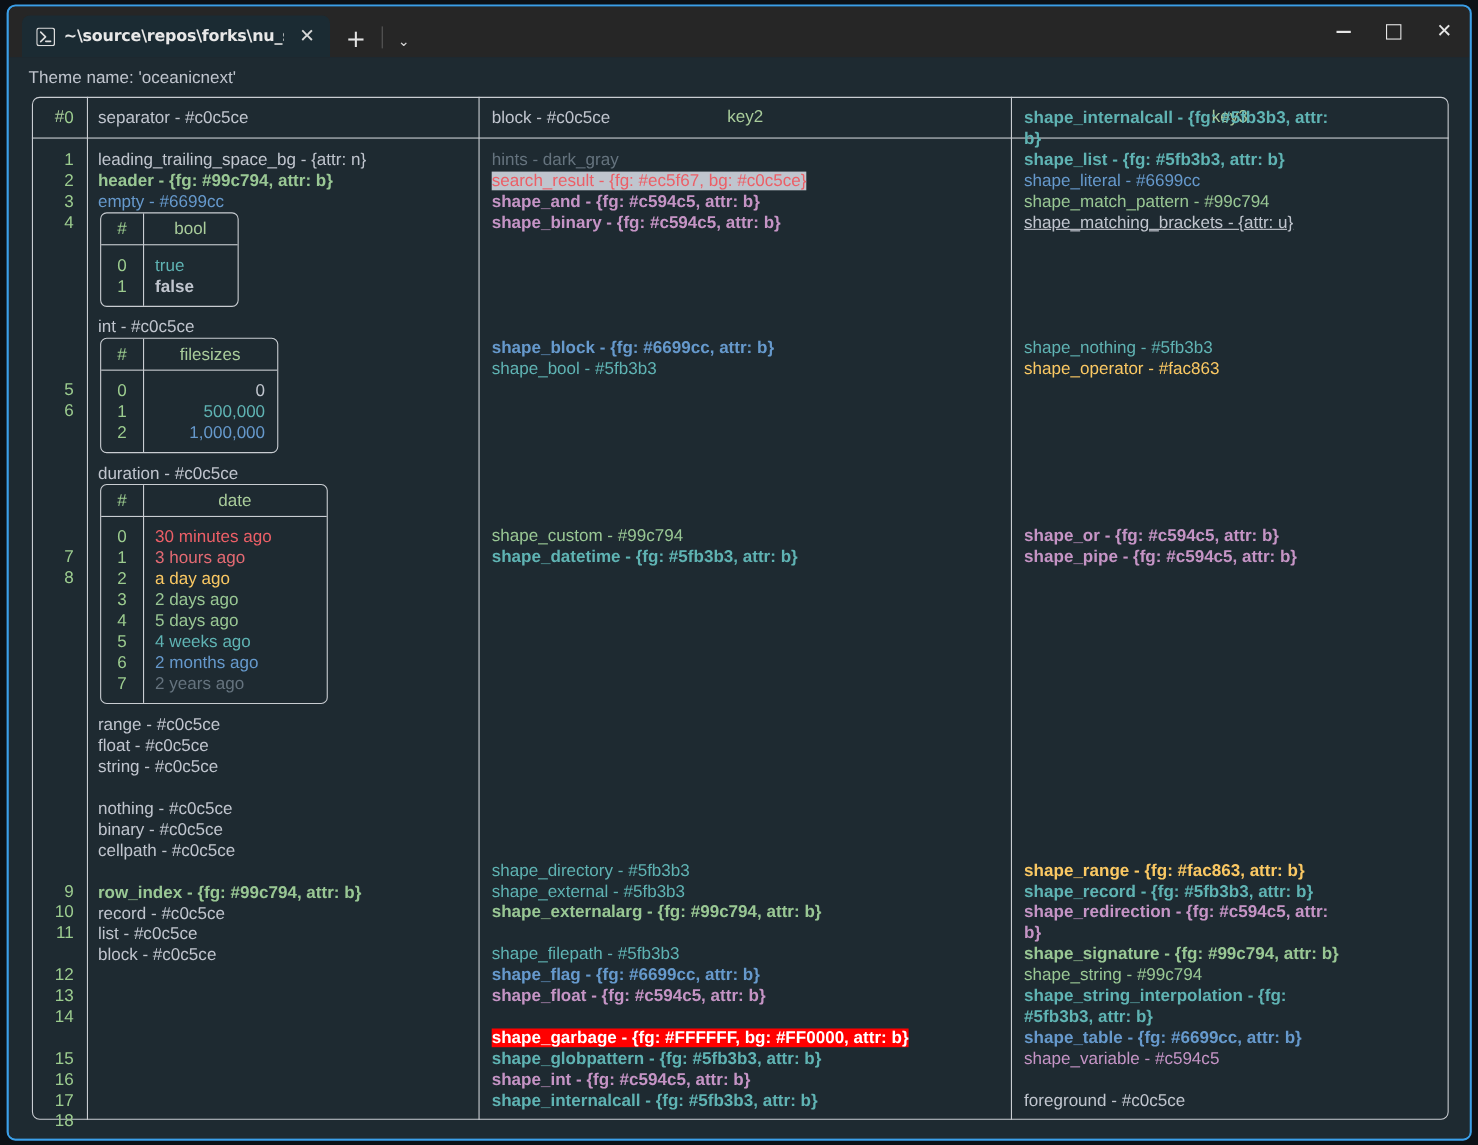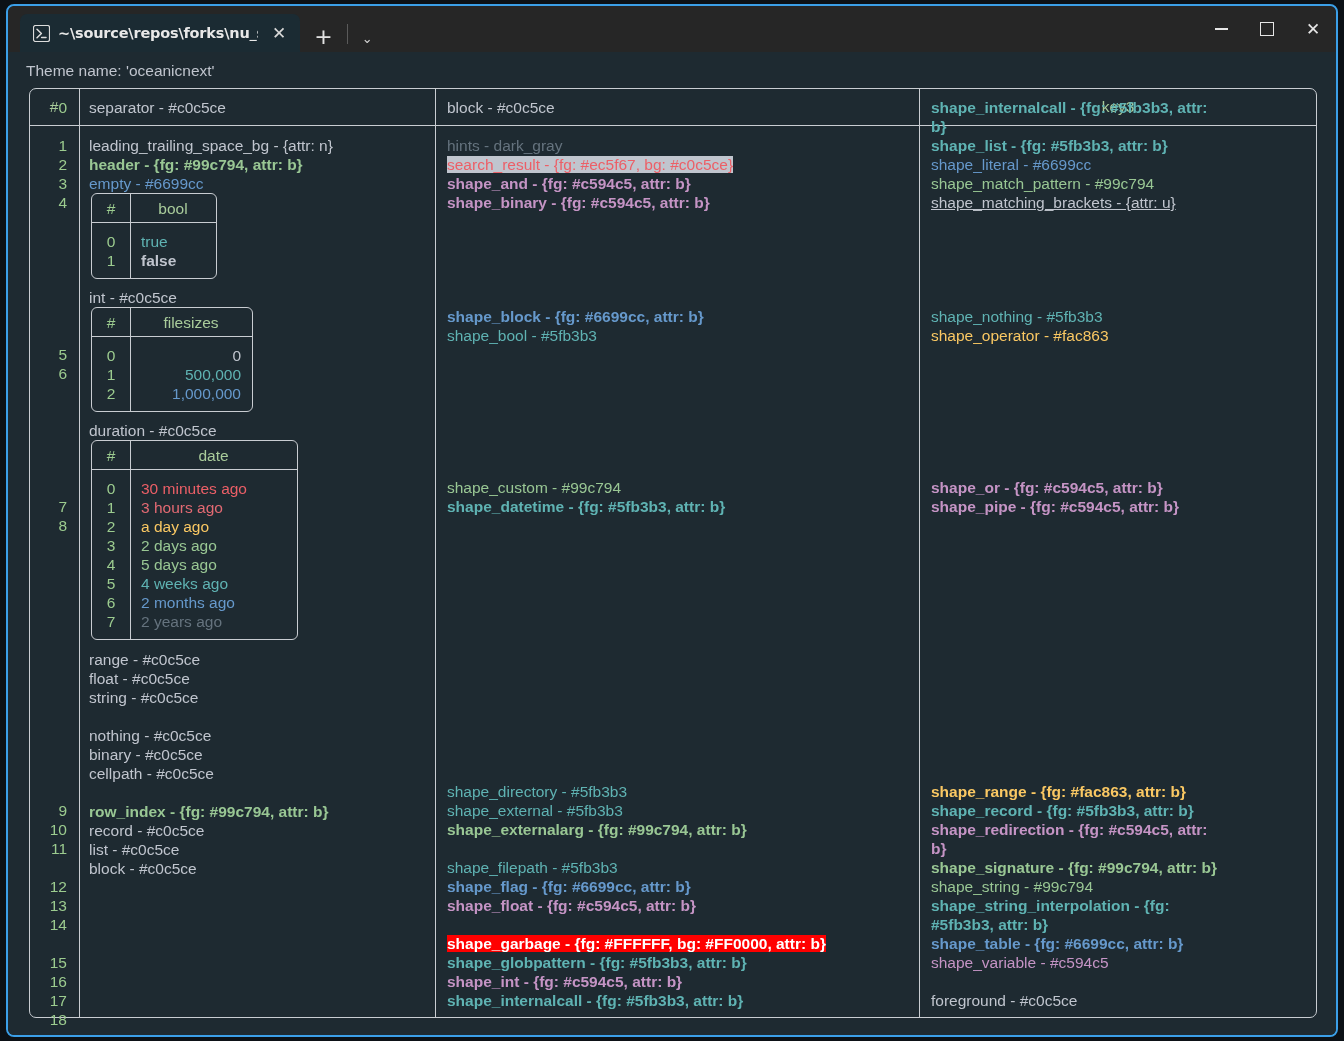--- a/index.html
+++ b/index.html
@@ -222,20 +222,21 @@
     <div class="tbl">
       <div class="tbl-border"></div>
 
       <div class="vline" style="left:50px;"></div>
       <div class="vline" style="left:406px;"></div>
       <div class="vline" style="left:890px;"></div>
 
       <div class="hline" style="top:37px;"></div>
 
       <div class="hdr" style="left:0;width:50px;">#</div>
+      <div class="hdr" style="left:407px;width:483px;">key2</div>
       <div class="hdr" style="left:891px;width:396px;">key3</div>
 
       <div class="colwrap rownum" id="rownums" style="left:0;padding-top:10px;"><div style="padding-right: 12px;">0</div><div style="padding-right: 12px;">&nbsp;</div><div style="padding-right: 12px;">1</div><div style="padding-right: 12px;">2</div><div style="padding-right: 12px;">3</div><div style="padding-right: 12px;">4</div><div style="padding-right: 12px;">&nbsp;</div><div style="padding-right: 12px;">&nbsp;</div><div style="padding-right: 12px;">&nbsp;</div><div style="padding-right: 12px;">&nbsp;</div><div style="padding-right: 12px;">&nbsp;</div><div style="padding-right: 12px;">&nbsp;</div><div style="padding-right: 12px;">&nbsp;</div><div style="padding-right: 12px;">5</div><div style="padding-right: 12px;">6</div><div style="padding-right: 12px;">&nbsp;</div><div style="padding-right: 12px;">&nbsp;</div><div style="padding-right: 12px;">&nbsp;</div><div style="padding-right: 12px;">&nbsp;</div><div style="padding-right: 12px;">&nbsp;</div><div style="padding-right: 12px;">&nbsp;</div><div style="padding-right: 12px;">7</div><div style="padding-right: 12px;">8</div><div style="padding-right: 12px;">&nbsp;</div><div style="padding-right: 12px;">&nbsp;</div><div style="padding-right: 12px;">&nbsp;</div><div style="padding-right: 12px;">&nbsp;</div><div style="padding-right: 12px;">&nbsp;</div><div style="padding-right: 12px;">&nbsp;</div><div style="padding-right: 12px;">&nbsp;</div><div style="padding-right: 12px;">&nbsp;</div><div style="padding-right: 12px;">&nbsp;</div><div style="padding-right: 12px;">&nbsp;</div><div style="padding-right: 12px;">&nbsp;</div><div style="padding-right: 12px;">&nbsp;</div><div style="padding-right: 12px;">&nbsp;</div><div style="padding-right: 12px;">&nbsp;</div><div style="padding-right: 12px;">9</div><div style="padding-right: 12px;">10</div><div style="padding-right: 12px;">11</div><div style="padding-right: 12px;">&nbsp;</div><div style="padding-right: 12px;">12</div><div style="padding-right: 12px;">13</div><div style="padding-right: 12px;">14</div><div style="padding-right: 12px;">&nbsp;</div><div style="padding-right: 12px;">15</div><div style="padding-right: 12px;">16</div><div style="padding-right: 12px;">17</div><div style="padding-right: 12px;">18</div></div>
 
       <div class="colwrap cell" id="col-key1" style="left:60px;width:340px;padding-top:10px;"><div class="ln"><span style="color: rgb(192, 197, 206);">separator - #c0c5ce</span></div><div class="ln"><span style="color: rgb(192, 197, 206);">&nbsp;</span></div><div class="ln"><span style="color: rgb(192, 197, 206);">leading_trailing_space_bg - {attr: n}</span></div><div class="ln"><span style="color: rgb(153, 199, 148); font-weight: bold;">header - {fg: #99c794, attr: b}</span></div><div class="ln"><span style="color: rgb(102, 153, 204);">empty - #6699cc</span></div><div class="subtbl"><div class="srow" style="height: 28px;"><div class="sc-idx subhead">#</div><div class="sc-val subhead" style="width: 64px; text-align: center;">bool</div></div><div class="shdr-line" style="top: 28px;"></div><div style="padding-top: 10px; padding-bottom: 8px;"><div class="srow"><div class="sc-idx">0</div><div class="sc-val" style="width: 64px; text-align: left; color: rgb(95, 179, 179);">true</div></div><div class="srow"><div class="sc-idx">1</div><div class="sc-val" style="width: 64px; text-align: left; color: rgb(192, 197, 206); font-weight: bold;">false</div></div></div><div class="sdiv" style="left: 38px;"></div></div><div style="height: 9px;"></div><div class="ln"><span style="color: rgb(192, 197, 206);">int - #c0c5ce</span></div><div class="subtbl"><div class="srow" style="height: 28px;"><div class="sc-idx subhead">#</div><div class="sc-val subhead" style="width: 100px; text-align: center;">filesizes</div></div><div class="shdr-line" style="top: 28px;"></div><div style="padding-top: 10px; padding-bottom: 8px;"><div class="srow"><div class="sc-idx">0</div><div class="sc-val" style="width: 100px; text-align: right; color: rgb(192, 197, 206);">0</div></div><div class="srow"><div class="sc-idx">1</div><div class="sc-val" style="width: 100px; text-align: right; color: rgb(95, 179, 179);">500,000</div></div><div class="srow"><div class="sc-idx">2</div><div class="sc-val" style="width: 100px; text-align: right; color: rgb(102, 153, 204);">1,000,000</div></div></div><div class="sdiv" style="left: 38px;"></div></div><div style="height: 9px;"></div><div class="ln"><span style="color: rgb(192, 197, 206);">duration - #c0c5ce</span></div><div class="subtbl"><div class="srow" style="height: 28px;"><div class="sc-idx subhead">#</div><div class="sc-val subhead" style="width: 145px; text-align: center;">date</div></div><div class="shdr-line" style="top: 28px;"></div><div style="padding-top: 10px; padding-bottom: 8px;"><div class="srow"><div class="sc-idx">0</div><div class="sc-val" style="width: 145px; text-align: left; color: rgb(236, 95, 103);">30 minutes ago</div></div><div class="srow"><div class="sc-idx">1</div><div class="sc-val" style="width: 145px; text-align: left; color: rgb(227, 106, 115);">3 hours ago</div></div><div class="srow"><div class="sc-idx">2</div><div class="sc-val" style="width: 145px; text-align: left; color: rgb(250, 200, 99);">a day ago</div></div><div class="srow"><div class="sc-idx">3</div><div class="sc-val" style="width: 145px; text-align: left; color: rgb(153, 199, 148);">2 days ago</div></div><div class="srow"><div class="sc-idx">4</div><div class="sc-val" style="width: 145px; text-align: left; color: rgb(153, 199, 148);">5 days ago</div></div><div class="srow"><div class="sc-idx">5</div><div class="sc-val" style="width: 145px; text-align: left; color: rgb(95, 179, 179);">4 weeks ago</div></div><div class="srow"><div class="sc-idx">6</div><div class="sc-val" style="width: 145px; text-align: left; color: rgb(102, 153, 204);">2 months ago</div></div><div class="srow"><div class="sc-idx">7</div><div class="sc-val" style="width: 145px; text-align: left; color: rgb(101, 115, 126);">2 years ago</div></div></div><div class="sdiv" style="left: 38px;"></div></div><div style="height: 10px;"></div><div class="ln"><span style="color: rgb(192, 197, 206);">range - #c0c5ce</span></div><div class="ln"><span style="color: rgb(192, 197, 206);">float - #c0c5ce</span></div><div class="ln"><span style="color: rgb(192, 197, 206);">string - #c0c5ce</span></div><div class="ln"><span style="color: rgb(192, 197, 206);">&nbsp;</span></div><div class="ln"><span style="color: rgb(192, 197, 206);">nothing - #c0c5ce</span></div><div class="ln"><span style="color: rgb(192, 197, 206);">binary - #c0c5ce</span></div><div class="ln"><span style="color: rgb(192, 197, 206);">cellpath - #c0c5ce</span></div><div class="ln"><span style="color: rgb(192, 197, 206);">&nbsp;</span></div><div class="ln"><span style="color: rgb(153, 199, 148); font-weight: bold;">row_index - {fg: #99c794, attr: b}</span></div><div class="ln"><span style="color: rgb(192, 197, 206);">record - #c0c5ce</span></div><div class="ln"><span style="color: rgb(192, 197, 206);">list - #c0c5ce</span></div><div class="ln"><span style="color: rgb(192, 197, 206);">block - #c0c5ce</span></div></div>
 
       <div class="colwrap cell" id="col-key2" style="left:418px;width:468px;padding-top:10px;"><div class="ln"><span style="color: rgb(192, 197, 206);">block - #c0c5ce</span></div><div class="ln"><span style="color: rgb(192, 197, 206);">&nbsp;</span></div><div class="ln"><span style="color: rgb(101, 115, 126);">hints - dark_gray</span></div><div class="ln"><span style="color: rgb(236, 95, 103); background: rgb(192, 197, 206);">search_result - {fg: #ec5f67, bg: #c0c5ce}</span></div><div class="ln"><span style="color: rgb(197, 148, 197); font-weight: bold;">shape_and - {fg: #c594c5, attr: b}</span></div><div class="ln"><span style="color: rgb(197, 148, 197); font-weight: bold;">shape_binary - {fg: #c594c5, attr: b}</span></div><div class="ln"><span style="color: rgb(192, 197, 206);">&nbsp;</span></div><div class="ln"><span style="color: rgb(192, 197, 206);">&nbsp;</span></div><div class="ln"><span style="color: rgb(192, 197, 206);">&nbsp;</span></div><div class="ln"><span style="color: rgb(192, 197, 206);">&nbsp;</span></div><div class="ln"><span style="color: rgb(192, 197, 206);">&nbsp;</span></div><div class="ln"><span style="color: rgb(102, 153, 204); font-weight: bold;">shape_block - {fg: #6699cc, attr: b}</span></div><div class="ln"><span style="color: rgb(95, 179, 179);">shape_bool - #5fb3b3</span></div><div class="ln"><span style="color: rgb(192, 197, 206);">&nbsp;</span></div><div class="ln"><span style="color: rgb(192, 197, 206);">&nbsp;</span></div><div class="ln"><span style="color: rgb(192, 197, 206);">&nbsp;</span></div><div class="ln"><span style="color: rgb(192, 197, 206);">&nbsp;</span></div><div class="ln"><span style="color: rgb(192, 197, 206);">&nbsp;</span></div><div class="ln"><span style="color: rgb(192, 197, 206);">&nbsp;</span></div><div class="ln"><span style="color: rgb(192, 197, 206);">&nbsp;</span></div><div class="ln"><span style="color: rgb(153, 199, 148);">shape_custom - #99c794</span></div><div class="ln"><span style="color: rgb(95, 179, 179); font-weight: bold;">shape_datetime - {fg: #5fb3b3, attr: b}</span></div><div class="ln"><span style="color: rgb(192, 197, 206);">&nbsp;</span></div><div class="ln"><span style="color: rgb(192, 197, 206);">&nbsp;</span></div><div class="ln"><span style="color: rgb(192, 197, 206);">&nbsp;</span></div><div class="ln"><span style="color: rgb(192, 197, 206);">&nbsp;</span></div><div class="ln"><span style="color: rgb(192, 197, 206);">&nbsp;</span></div><div class="ln"><span style="color: rgb(192, 197, 206);">&nbsp;</span></div><div class="ln"><span style="color: rgb(192, 197, 206);">&nbsp;</span></div><div class="ln"><span style="color: rgb(192, 197, 206);">&nbsp;</span></div><div class="ln"><span style="color: rgb(192, 197, 206);">&nbsp;</span></div><div class="ln"><span style="color: rgb(192, 197, 206);">&nbsp;</span></div><div class="ln"><span style="color: rgb(192, 197, 206);">&nbsp;</span></div><div class="ln"><span style="color: rgb(192, 197, 206);">&nbsp;</span></div><div class="ln"><span style="color: rgb(192, 197, 206);">&nbsp;</span></div><div class="ln"><span style="color: rgb(192, 197, 206);">&nbsp;</span></div><div class="ln"><span style="color: rgb(95, 179, 179);">shape_directory - #5fb3b3</span></div><div class="ln"><span style="color: rgb(95, 179, 179);">shape_external - #5fb3b3</span></div><div class="ln"><span style="color: rgb(153, 199, 148); font-weight: bold;">shape_externalarg - {fg: #99c794, attr: b}</span></div><div class="ln"><span style="color: rgb(192, 197, 206);">&nbsp;</span></div><div class="ln"><span style="color: rgb(95, 179, 179);">shape_filepath - #5fb3b3</span></div><div class="ln"><span style="color: rgb(102, 153, 204); font-weight: bold;">shape_flag - {fg: #6699cc, attr: b}</span></div><div class="ln"><span style="color: rgb(197, 148, 197); font-weight: bold;">shape_float - {fg: #c594c5, attr: b}</span></div><div class="ln"><span style="color: rgb(192, 197, 206);">&nbsp;</span></div><div class="ln"><span style="color: rgb(255, 255, 255); background: rgb(255, 0, 0); font-weight: bold;">shape_garbage - {fg: #FFFFFF, bg: #FF0000, attr: b}</span></div><div class="ln"><span style="color: rgb(95, 179, 179); font-weight: bold;">shape_globpattern - {fg: #5fb3b3, attr: b}</span></div><div class="ln"><span style="color: rgb(197, 148, 197); font-weight: bold;">shape_int - {fg: #c594c5, attr: b}</span></div><div class="ln"><span style="color: rgb(95, 179, 179); font-weight: bold;">shape_internalcall - {fg: #5fb3b3, attr: b}</span></div></div>
 
       <div class="colwrap cell" id="col-key3" style="left:902px;width:382px;padding-top:10px;"><div class="ln"><span style="color: rgb(95, 179, 179); font-weight: bold;">shape_internalcall - {fg: #5fb3b3, attr:</span></div><div class="ln"><span style="color: rgb(95, 179, 179); font-weight: bold;">b}</span></div><div class="ln"><span style="color: rgb(95, 179, 179); font-weight: bold;">shape_list - {fg: #5fb3b3, attr: b}</span></div><div class="ln"><span style="color: rgb(102, 153, 204);">shape_literal - #6699cc</span></div><div class="ln"><span style="color: rgb(153, 199, 148);">shape_match_pattern - #99c794</span></div><div class="ln"><span style="color: rgb(192, 197, 206); text-decoration: underline;">shape_matching_brackets - {attr: u}</span></div><div class="ln"><span style="color: rgb(192, 197, 206);">&nbsp;</span></div><div class="ln"><span style="color: rgb(192, 197, 206);">&nbsp;</span></div><div class="ln"><span style="color: rgb(192, 197, 206);">&nbsp;</span></div><div class="ln"><span style="color: rgb(192, 197, 206);">&nbsp;</span></div><div class="ln"><span style="color: rgb(192, 197, 206);">&nbsp;</span></div><div class="ln"><span style="color: rgb(95, 179, 179);">shape_nothing - #5fb3b3</span></div><div class="ln"><span style="color: rgb(250, 200, 99);">shape_operator - #fac863</span></div><div class="ln"><span style="color: rgb(192, 197, 206);">&nbsp;</span></div><div class="ln"><span style="color: rgb(192, 197, 206);">&nbsp;</span></div><div class="ln"><span style="color: rgb(192, 197, 206);">&nbsp;</span></div><div class="ln"><span style="color: rgb(192, 197, 206);">&nbsp;</span></div><div class="ln"><span style="color: rgb(192, 197, 206);">&nbsp;</span></div><div class="ln"><span style="color: rgb(192, 197, 206);">&nbsp;</span></div><div class="ln"><span style="color: rgb(192, 197, 206);">&nbsp;</span></div><div class="ln"><span style="color: rgb(197, 148, 197); font-weight: bold;">shape_or - {fg: #c594c5, attr: b}</span></div><div class="ln"><span style="color: rgb(197, 148, 197); font-weight: bold;">shape_pipe - {fg: #c594c5, attr: b}</span></div><div class="ln"><span style="color: rgb(192, 197, 206);">&nbsp;</span></div><div class="ln"><span style="color: rgb(192, 197, 206);">&nbsp;</span></div><div class="ln"><span style="color: rgb(192, 197, 206);">&nbsp;</span></div><div class="ln"><span style="color: rgb(192, 197, 206);">&nbsp;</span></div><div class="ln"><span style="color: rgb(192, 197, 206);">&nbsp;</span></div><div class="ln"><span style="color: rgb(192, 197, 206);">&nbsp;</span></div><div class="ln"><span style="color: rgb(192, 197, 206);">&nbsp;</span></div><div class="ln"><span style="color: rgb(192, 197, 206);">&nbsp;</span></div><div class="ln"><span style="color: rgb(192, 197, 206);">&nbsp;</span></div><div class="ln"><span style="color: rgb(192, 197, 206);">&nbsp;</span></div><div class="ln"><span style="color: rgb(192, 197, 206);">&nbsp;</span></div><div class="ln"><span style="color: rgb(192, 197, 206);">&nbsp;</span></div><div class="ln"><span style="color: rgb(192, 197, 206);">&nbsp;</span></div><div class="ln"><span style="color: rgb(192, 197, 206);">&nbsp;</span></div><div class="ln"><span style="color: rgb(250, 200, 99); font-weight: bold;">shape_range - {fg: #fac863, attr: b}</span></div><div class="ln"><span style="color: rgb(95, 179, 179); font-weight: bold;">shape_record - {fg: #5fb3b3, attr: b}</span></div><div class="ln"><span style="color: rgb(197, 148, 197); font-weight: bold;">shape_redirection - {fg: #c594c5, attr:</span></div><div class="ln"><span style="color: rgb(197, 148, 197); font-weight: bold;">b}</span></div><div class="ln"><span style="color: rgb(153, 199, 148); font-weight: bold;">shape_signature - {fg: #99c794, attr: b}</span></div><div class="ln"><span style="color: rgb(153, 199, 148);">shape_string - #99c794</span></div><div class="ln"><span style="color: rgb(95, 179, 179); font-weight: bold;">shape_string_interpolation - {fg:</span></div><div class="ln"><span style="color: rgb(95, 179, 179); font-weight: bold;">#5fb3b3, attr: b}</span></div><div class="ln"><span style="color: rgb(102, 153, 204); font-weight: bold;">shape_table - {fg: #6699cc, attr: b}</span></div><div class="ln"><span style="color: rgb(197, 148, 197);">shape_variable - #c594c5</span></div><div class="ln"><span style="color: rgb(192, 197, 206);">&nbsp;</span></div><div class="ln"><span style="color: rgb(192, 197, 206);">foreground - #c0c5ce</span></div></div>
     </div>

